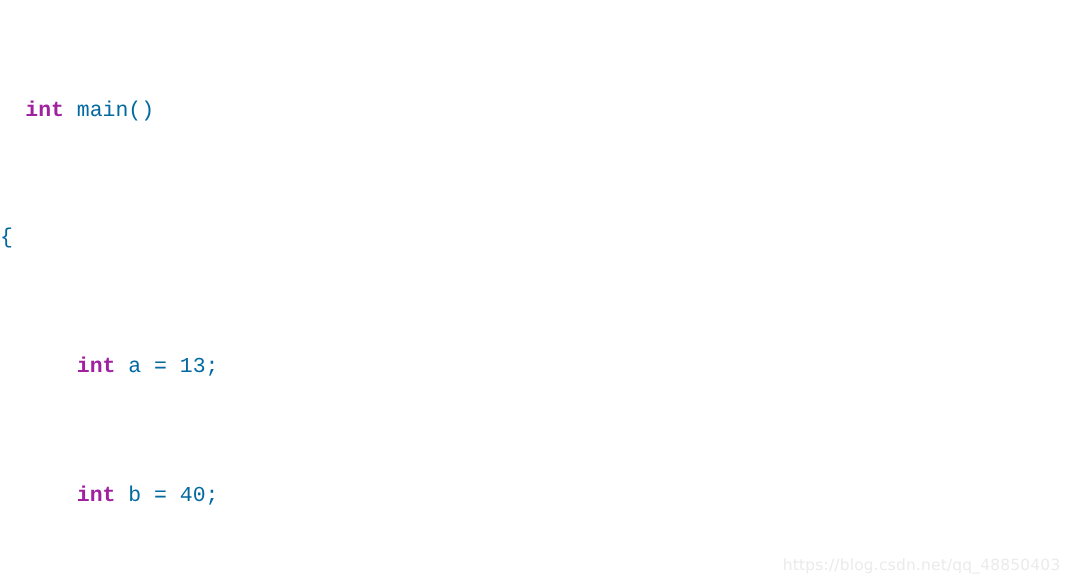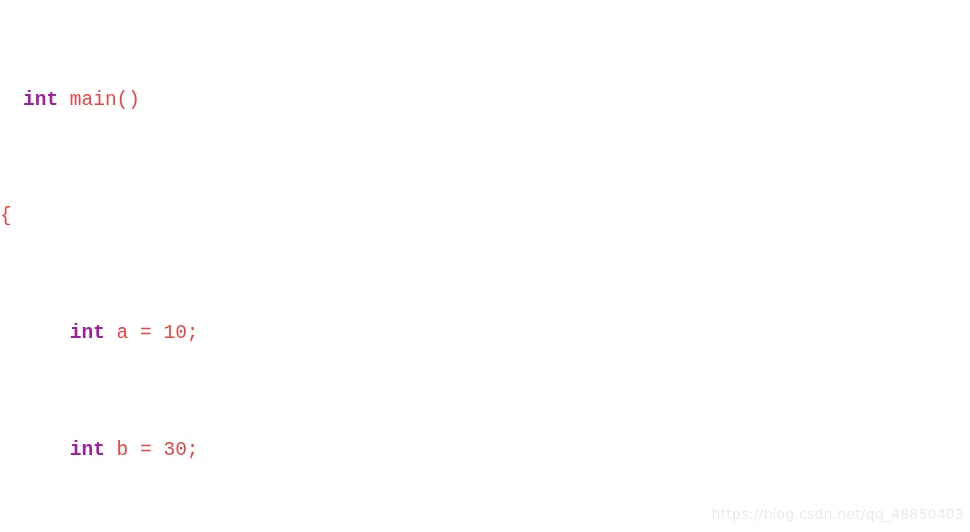--- a/index.html
+++ b/index.html
@@ -42,21 +42,21 @@
     white-space: pre;
   }
 
   
   .kw-type {            
     color: #a020a0;
     font-weight: bold;
     margin-left: 23px;
   }
   .plain {
-    color: #ef4444;
+    color: #0369a1;
   }
 
   #watermark {
     position: absolute;
     right: 6px;
     bottom: 10px;
     font-family: "DejaVu Sans", "Liberation Sans", sans-serif;
     font-size: 14px;
     color: #ebebeb;
     letter-spacing: 0.2px;
@@ -68,23 +68,23 @@
 <body>
 
 <div id="code-surface">
 
   <div class="code-block">
 
     <span class="ln"><span class="kw-type">int</span><span class="plain"> main()</span></span>
 
     <span class="ln"><span class="plain">{</span></span>
 
-    <span class="ln"><span class="plain">    </span><span class="kw-type">int</span><span class="plain"> a = 10;</span></span>
+    <span class="ln"><span class="plain">    </span><span class="kw-type">int</span><span class="plain"> a = 13;</span></span>
 
-    <span class="ln"><span class="plain">    </span><span class="kw-type">int</span><span class="plain"> b = 30;</span></span>
+    <span class="ln"><span class="plain">    </span><span class="kw-type">int</span><span class="plain"> b = 40;</span></span>
 
     
 
     
 
     
 
     
 
     

